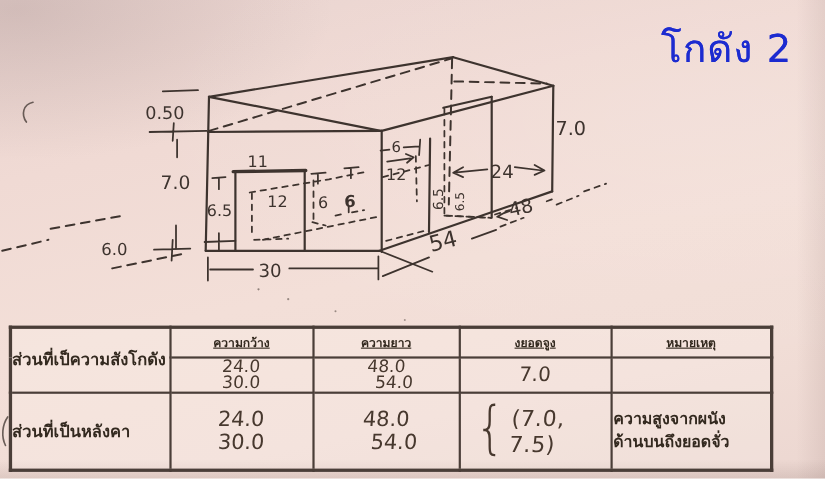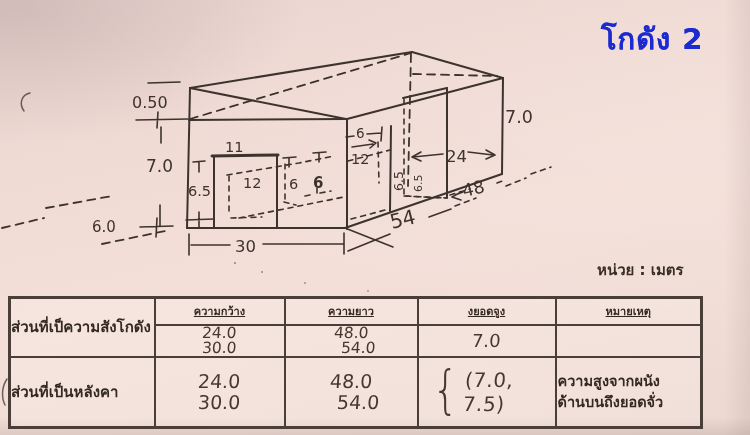--- a/index.html
+++ b/index.html
@@ -14,21 +14,21 @@
       linear-gradient(90deg, transparent 96.5%, rgba(140,110,105,0.14)),
       linear-gradient(168deg, #e9d3cf 0%, #f0dad4 28%, #f3dfd8 55%, #f1ddd6 78%, #ecd7d1 100%);
   }
 
   .title {
     position:absolute; left:13px; top:7px;
     font-size:15px; font-weight:700; color:#362c24; letter-spacing:.2px;
   }
   .badge {
     position:absolute; left:601px; top:16px;
-    font-size:29px; font-weight:700; color:#1c2bd0; letter-spacing:1px;
+    font-size:35px; font-weight:400; color:#1c2bd0; letter-spacing:1px;
     text-shadow:0 0 .6px #1c2bd0;
   }
   .unit-note {
     position:absolute; left:597px; top:258px;
     font-size:15px; font-weight:700; color:#382d26;
   }
 
   svg.sketch { position:absolute; left:0; top:0; width:750px; height:435px; }
   svg.sketch path, svg.sketch line { stroke:#3d332e; fill:none; stroke-linecap:round; stroke-linejoin:round; }
   .s  { stroke-width:2; }
@@ -59,21 +59,20 @@
   .brace { font-size:52px; font-weight:300; color:#47382e; line-height:0; margin:0 2px 6px 10px; transform:scaleX(.8); }
   .h-r2 { font-size:20px; transform:skewX(-5deg); letter-spacing:.5px; }
   .remark { font-size:14.5px; font-weight:700; color:#33291f; line-height:1.45; padding-left:1px; }
 </style>
 </head>
 <body>
 
 <div class="paper">
 
   <div class="badge">โกดัง 2</div>
-  <div class="unit-note">หน่วย : เมตร</div>
 
   <svg class="sketch" viewBox="0 0 750 435">
 
     <g>
       <path class="s" d="M190,88 L187,228"></path>
       <path class="s" d="M189,120 L347,119"></path>
       <path class="s" d="M187,228 L345,228"></path>
       <path class="s" d="M347,119 L347,229"></path>
       <path class="s" d="M190,88 L412,52"></path>
       <path class="s" d="M412,52 L503,78"></path>

